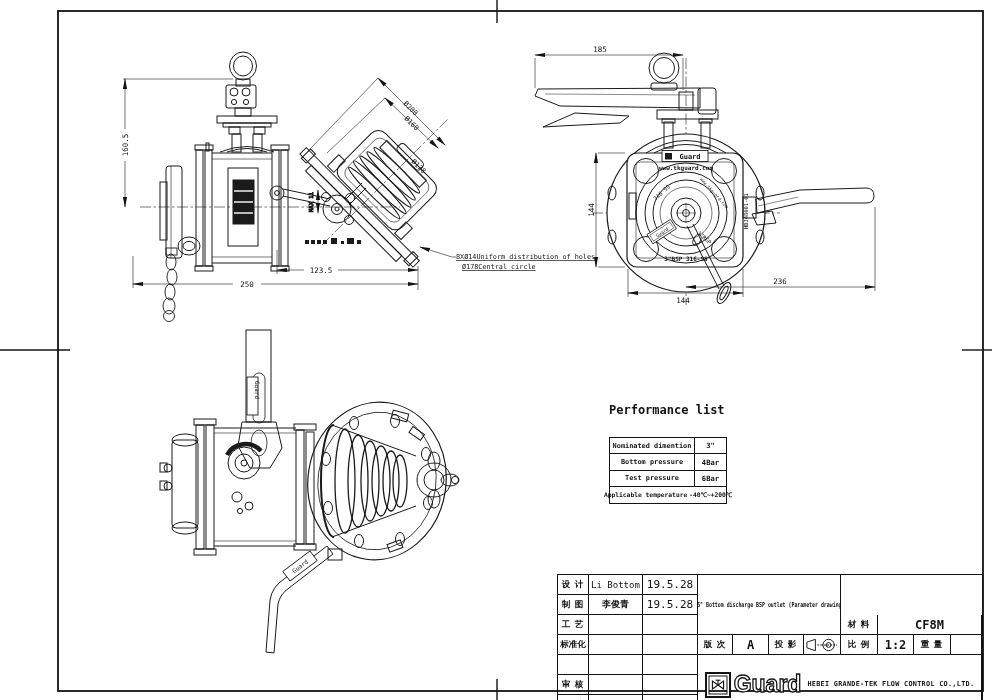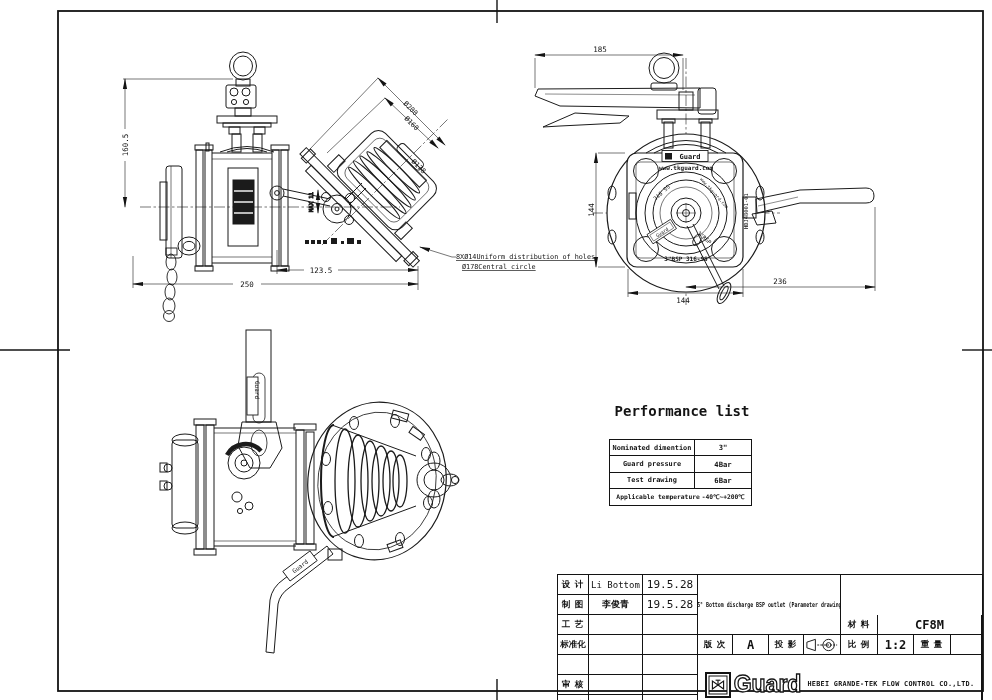--- a/index.html
+++ b/index.html
@@ -3,23 +3,23 @@
 <meta charset="utf-8">
 <style>
   html,body{margin:0;padding:0;}
   body{width:992px;height:700px;position:relative;background:#ffffff;overflow:hidden;
        font-family:"Liberation Sans",sans-serif;color:#131313;}
   #art{position:absolute;left:0;top:0;}
   #art text{font-family:"DejaVu Sans Mono",monospace;fill:#131313;}
   .u{text-decoration:underline;}
   
   .perf{position:absolute;left:609px;top:403px;width:146px;}
-  .perf-title{font-family:"DejaVu Sans Mono",monospace;font-weight:700;font-size:14px;
-              text-align:center;margin-bottom:4px;white-space:nowrap;}
-  .perf-table{border:1.8px solid #131313;width:143px;box-sizing:border-box;margin-top:20px;}
+  .perf-title{font-family:"DejaVu Sans Mono",monospace;font-weight:700;font-size:12px;
+              text-align:left;margin-bottom:4px;white-space:nowrap;}
+  .perf-table{border:1.8px solid #131313;width:118px;box-sizing:border-box;margin-top:20px;}
   .perf-row{display:flex;border-bottom:1px solid #131313;height:15.4px;}
   .perf-row:last-child{border-bottom:none;}
   .perf-l{width:84px;border-right:1px solid #131313;display:flex;align-items:center;
           justify-content:center;font-family:"DejaVu Sans Mono",monospace;
           font-weight:700;font-size:6.9px;white-space:nowrap;overflow:hidden;}
   .perf-v{flex:1;display:flex;align-items:center;justify-content:center;
           font-family:"DejaVu Sans Mono",monospace;font-weight:700;font-size:7.2px;white-space:nowrap;}
   .perf-row.single{display:flex;align-items:center;justify-content:center;gap:2px;
           font-family:"DejaVu Sans Mono",monospace;font-weight:700;font-size:6.3px;white-space:nowrap;}
   
@@ -433,25 +433,25 @@
 </svg>
 
 <div class="perf">
   <div class="perf-title">Performance list</div>
   <div class="perf-table">
     <div class="perf-row">
       <div class="perf-l">Nominated dimention</div>
       <div class="perf-v">3"</div>
     </div>
     <div class="perf-row">
-      <div class="perf-l">Guard pressure</div>
+      <div class="perf-l">Bottom pressure</div>
       <div class="perf-v">4Bar</div>
     </div>
     <div class="perf-row">
-      <div class="perf-l">Test drawing</div>
+      <div class="perf-l">Test pressure</div>
       <div class="perf-v">6Bar</div>
     </div>
     <div class="perf-row single">
       <span>Applicable temperature</span>
       <span>-40℃~+200℃</span>
     </div>
   </div>
 </div>
 
 <div class="tb">

